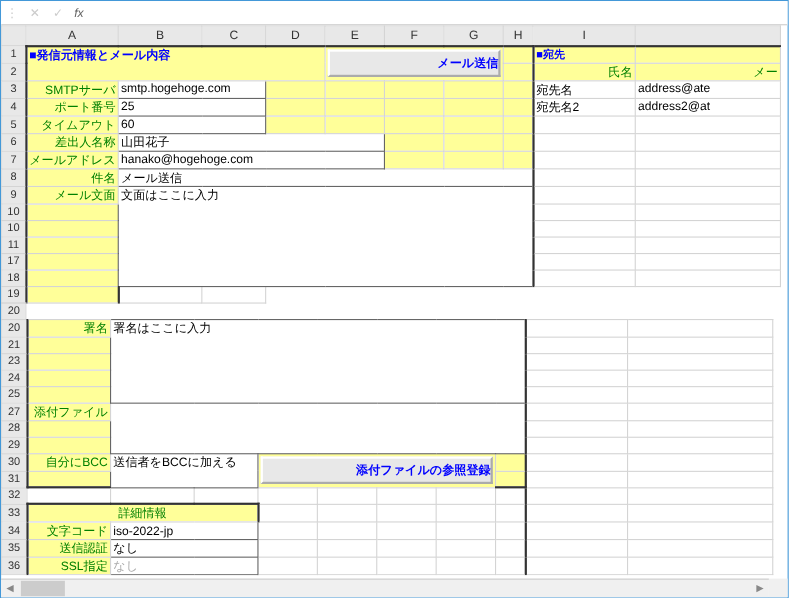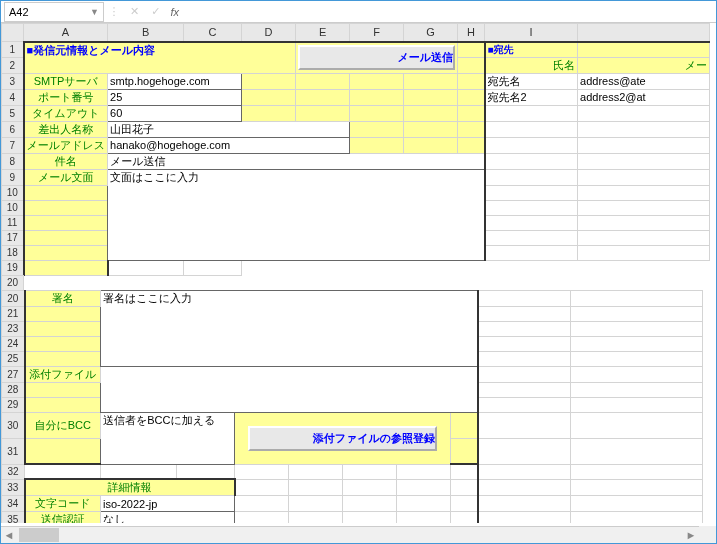--- a/index.html
+++ b/index.html
@@ -11,42 +11,38 @@
 .fb-btn { color: #ccc; padding: 0 6px; cursor: pointer; }
 .fx { font-style: italic; color: #666; padding: 0 4px; }
 .sheet-wrap { overflow: auto; height: 500px; position: relative; }
 table { border-collapse: collapse; table-layout: fixed; }
 th, td { border: 1px solid #d4d4d4; height: 15px; font-size: 11px; padding: 0 2px; white-space: nowrap; overflow: hidden; }
 th { background: #e8e8e8; font-weight: normal; text-align: center; color: #333; }
 th.rh { width: 22px; font-size: 10px; }
 th.ch { height: 18px; }
 .cA { width: 76px; } .cB { width: 76px; } .cC { width: 58px; } .cD { width: 54px; } .cE { width: 54px; } .cF { width: 54px; } .cG { width: 54px; } .cH { width: 27px; } .cI { width: 93px; } .cJ { width: 132px; }
 .yellow { background: #ffff99; }
-.green-label { color: #008000; text-align: center; }
+.green-label { color: #008000; text-align: right; }
 .blue-head { color: #0000ff; font-weight: bold; }
 .gray-text { color: #aaa; }
 .btn3d { background: #e8e8e8; border: 2px outset #fff; text-align: right; color: #0000ff; font-weight: bold; padding: 3px 0; cursor: pointer; height: auto; }
 .thick-top { border-top: 2px solid #333; }
 .thick-bottom { border-bottom: 2px solid #333; }
 .thick-left { border-left: 2px solid #333; }
 .thick-right { border-right: 2px solid #333; }
 .med-border { border: 1.5px solid #666; }
 .scroll-h { position: absolute; bottom: 1px; left: 1px; right: 18px; height: 17px; background: #f0f0f0; border-top: 1px solid #ccc; display: flex; align-items: center; }
 .scroll-thumb { width: 40px; height: 14px; background: #ccc; margin-left: 2px; }
 .scroll-arr { width: 16px; text-align: center; color: #888; }
 .corner { position: absolute; bottom: 1px; right: 1px; width: 17px; height: 17px; background: #f0f0f0; }
 </style>
 </head>
 <body>
 
 <div class="formula-bar">
-  <div class="name-box">
-    <span>A42</span>
-    <span>▼</span>
-  </div>
   <span class="fb-sep">⋮</span>
   <span class="fb-btn">✕</span>
   <span class="fb-btn">✓</span>
   <span class="fx">fx</span>
 </div>
 
 <div class="sheet-wrap">
 <table>
 <tbody>
         <tr>
@@ -258,21 +254,21 @@
 <tr>
           <th class="rh">29</th>
           <td class="yellow thick-left"></td>
           <td class="thick-left"></td>
           <td></td>
         </tr>
 <tr>
   <th class="rh">30</th>
   <td class="yellow green-label thick-left">自分にBCC</td>
   <td colspan="2" rowspan="2" class="med-border" style="vertical-align:top">送信者をBCCに加える</td>
-  <td colspan="4" rowspan="2" class="yellow" style="padding:13px">
+  <td colspan="4" rowspan="2" class="yellow" style="padding:2px">
             <div class="btn3d">添付ファイルの参照登録</div>
           </td>
   <td class="yellow thick-right"></td>
   <td class="thick-left"></td>
           <td></td>
 </tr>
 <tr>
           <th class="rh">31</th>
           <td class="yellow thick-left thick-bottom"></td>
           <td class="yellow thick-right thick-bottom"></td>

